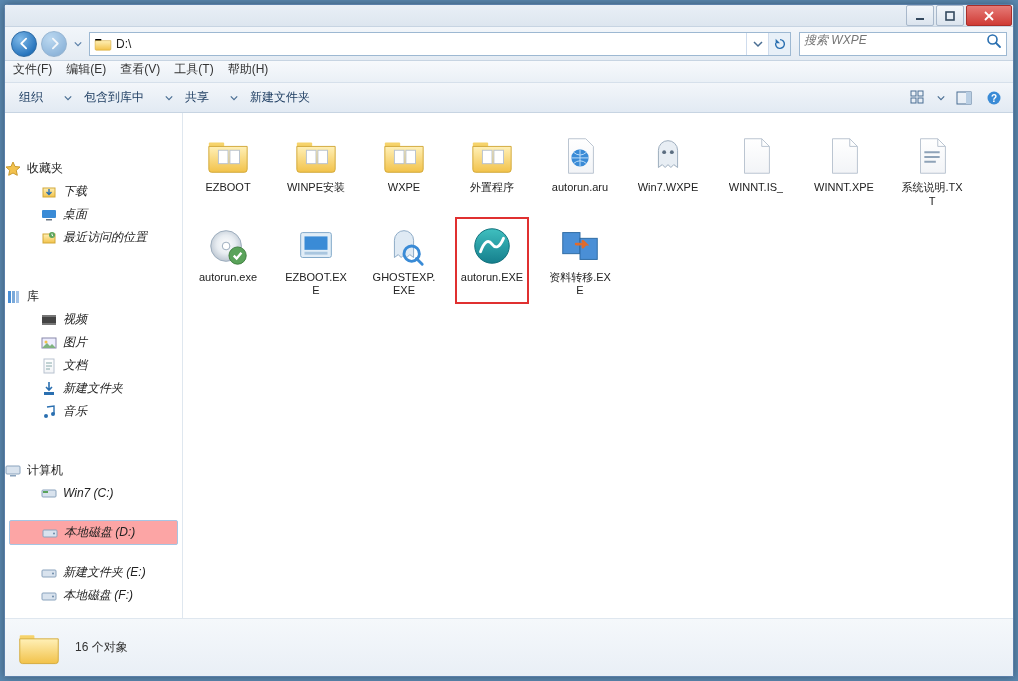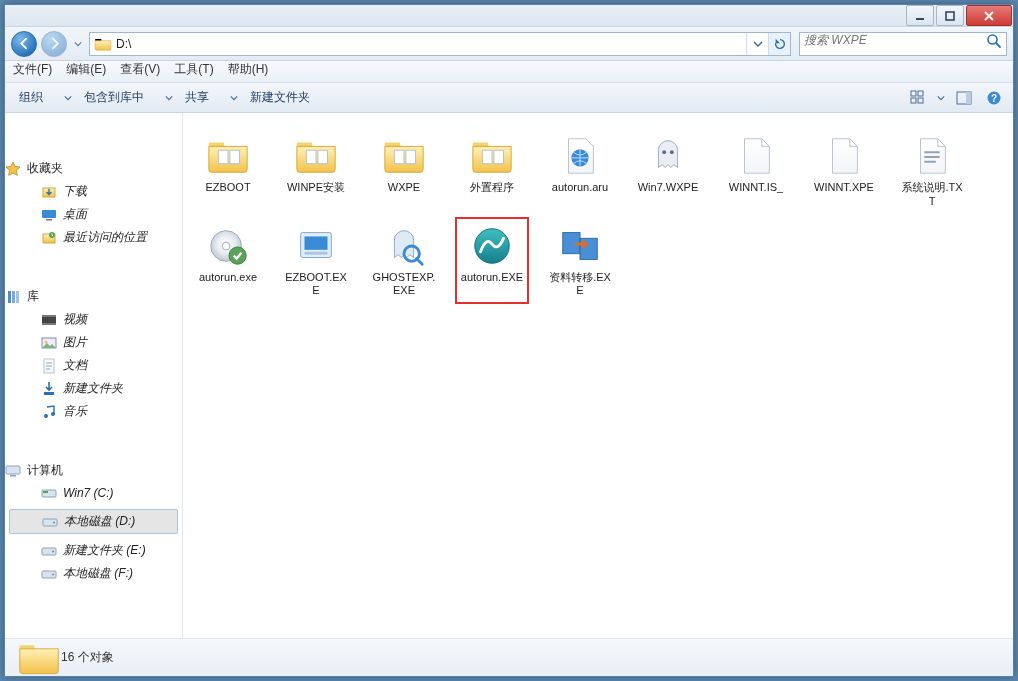--- a/index.html
+++ b/index.html
@@ -39,32 +39,32 @@
   .toolbar .right { display: flex; align-items: center; gap: 8px; }
   .toolbar .rib { width: 22px; height: 22px; display: flex; align-items: center; justify-content: center; border: 1px solid transparent; }
 
   
   .body { flex: 1; display: flex; min-height: 0; }
   .sidebar { width: 178px; border-right: 1px solid #dfe7ef; background: #fff; overflow: auto; padding: 8px 0 12px 0; font-size: 12px; }
   .sb-group { margin-bottom: 14px; }
   .sb-head, .sb-item { display: flex; align-items: center; gap: 6px; padding: 3px 6px 3px 18px; color: #222; white-space: nowrap; }
   .sb-head { padding-left: 0; margin-top: 36px; }
   .sb-item { padding-left: 36px; font-style: italic; }
-  .sb-item.sel { background: #e5e5e5; border: 1px solid #a6c5e3; border-radius: 2px; margin: 5px 4px; padding-left: 32px; }
+  .sb-item.sel { background: #fca5a5; border: 1px solid #a6c5e3; border-radius: 2px; margin: 16px 4px; padding-left: 32px; }
   .sb-ico { width: 16px; height: 16px; flex: none; }
 
   .content { flex: 1; background: #fff; overflow: auto; padding: 14px 8px; }
   .grid { display: flex; flex-wrap: wrap; align-content: flex-start; gap: 2px 14px; }
   .item { width: 74px; display: flex; flex-direction: column; align-items: center; padding: 4px 2px; font-size: 11px; color: #222; text-align: center; border: 2px solid transparent; }
   .item .ficon { width: 46px; height: 46px; display: flex; align-items: center; justify-content: center; }
   .item .lbl { margin-top: 2px; word-break: break-all; line-height: 1.25; max-height: 2.6em; overflow: hidden; }
   .item.hl { border: 2px solid #e03030; }
 
   
-  .status { height: 38px; border-top: 1px solid #dfe7ef; background: linear-gradient(#f5f8fb,#e9eff6); display: flex; align-items: center; padding: 0 12px; font-size: 12px; color: #333; }
+  .status { height: 58px; border-top: 1px solid #dfe7ef; background: linear-gradient(#f5f8fb,#e9eff6); display: flex; align-items: center; padding: 0 12px; gap: 14px; font-size: 12px; color: #333; }
   .status .bigfold { width: 44px; height: 44px; }
 
   
   .defs { width:0; height:0; position:absolute; }
 </style>
 </head>
 <body>
 
 <svg class="defs">
     <defs>

